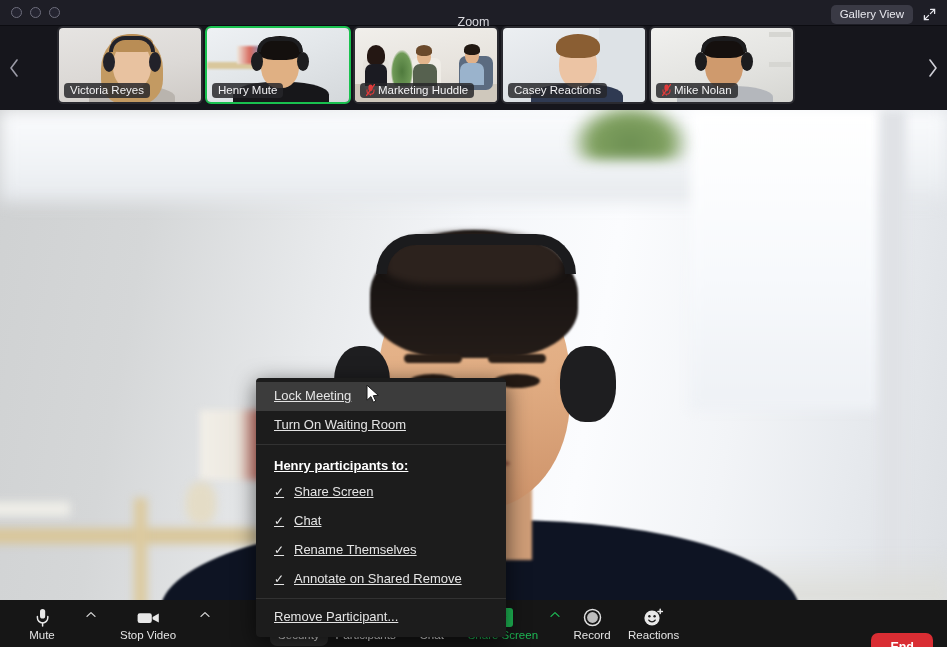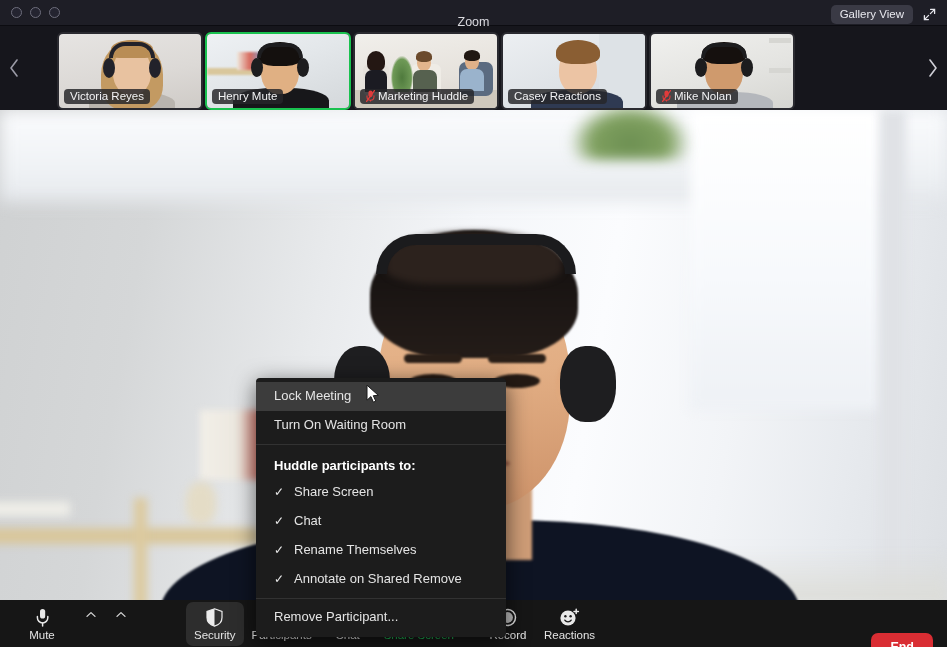--- a/index.html
+++ b/index.html
@@ -57,21 +57,21 @@
     background: #16161c;
     display: flex; align-items: center;
   }
   .strip-arrow {
     width: 28px; height: 84px; flex: 0 0 28px;
     display: flex; align-items: center; justify-content: center;
     color: #9a9aa6; font-size: 17px;
   }
   .thumbs {
     flex: 1 1 auto; height: 84px;
-    display: flex; align-items: flex-end; gap: 2px;
+    display: flex; align-items: flex-start; gap: 2px;
     overflow: hidden;
     padding-left: 29px;
   }
   .thumb {
     position: relative;
     width: 146px; height: 78px; flex: 0 0 146px;
     border-radius: 6px; overflow: hidden;
     background: #2a2a30;
     border: 2px solid transparent;
   }
@@ -236,20 +236,21 @@
     box-shadow: 0 5px 22px rgba(0,0,0,0.62);
     padding: 4px 0 5px;
     z-index: 40;
     font-size: 13px;
   }
   .mi {
     padding: 6px 14px 7px 18px;
     color: #e4e4e4;
     display: flex; align-items: center; gap: 8px;
     line-height: 16px;
+    text-decoration: underline;
   }
   .mi.hovered { background: #3c3c3c; }
   .mi.header { font-weight: bold; color: #fff; padding-top: 9px; padding-bottom: 4px; }
   .mi.check { padding-left: 18px; }
   .mi .tick { width: 12px; color: #e8e8e8; font-size: 12px; flex: 0 0 12px; }
   .sep { height: 1px; background: #323232; margin: 4px 0; }
   .cursor {
     position: absolute; left: 366px; top: 384px;
     z-index: 60; pointer-events: none;
   }
@@ -460,21 +461,21 @@
     <div class="mi hovered">
       <span>Lock Meeting</span>
     </div>
     <div class="mi">
       <span>Turn On Waiting Room</span>
     </div>
 
     <div class="sep"></div>
 
     <div class="mi header">
-      <span>Huddle participants to:</span>
+      <span>Henry participants to:</span>
     </div>
 
     <div class="mi check">
       <span class="tick">✓</span>
       <span>Share Screen</span>
     </div>
     <div class="mi check">
       <span class="tick">✓</span>
       <span>Chat</span>
     </div>
@@ -512,20 +513,29 @@
           </svg>
         </span>
         <span>Mute</span>
       </div>
       <div class="caret">
         <svg width="10" height="7" viewBox="0 0 10 7" aria-hidden="true">
           <path d="M1 5.4 5 1.6l4 3.8" stroke="#d8d8d8" stroke-width="1.3" fill="none" stroke-linecap="round" stroke-linejoin="round"></path>
         </svg>
       </div>
 
+      <div class="tbtn">
+        <span class="ic">
+          <svg width="23" height="14" viewBox="0 0 23 14" aria-hidden="true">
+            <rect x="0.6" y="2.2" width="14.2" height="9.8" rx="2.2" fill="#e8e8e8"></rect>
+            <path d="M15.6 6 21.8 2.4v9.2L15.6 8.2z" fill="#e8e8e8"></path>
+          </svg>
+        </span>
+        <span>Stop Video</span>
+      </div>
       <div class="caret">
         <svg width="10" height="7" viewBox="0 0 10 7" aria-hidden="true">
           <path d="M1 5.4 5 1.6l4 3.8" stroke="#d8d8d8" stroke-width="1.3" fill="none" stroke-linecap="round" stroke-linejoin="round"></path>
         </svg>
       </div>
     </div>
 
     <div class="tb-center">
       <div class="tbtn active">
         <span class="ic">

